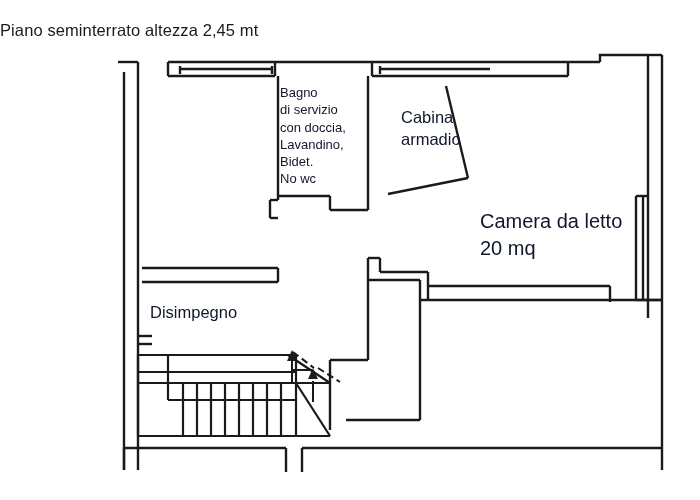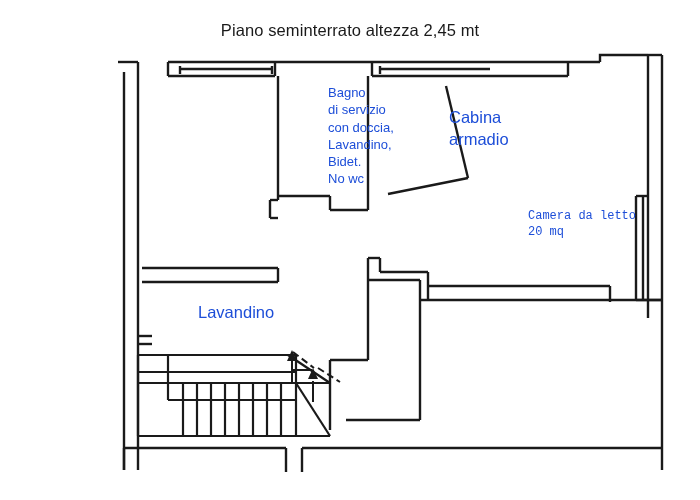--- a/index.html
+++ b/index.html
@@ -27,52 +27,50 @@
     left: 0;
     width: 700px;
     height: 500px;
     display: block;
   }
   .plan-title {
     position: absolute;
     top: 21px;
     left: 0;
     width: 700px;
-    text-align: center;
+    text-align: left;
     font-size: 16.5px;
     letter-spacing: 0.1px;
     color: #1a1a1a;
     white-space: pre;
   }
   .room-label {
     position: absolute;
     white-space: pre;
-    color: #1d4ed8;
+    color: #0f172a;
     line-height: 1.28;
-    padding-left: 48px;
   }
   .label-bagno {
     left: 280px;
     top: 84px;
     font-size: 13px;
     line-height: 1.33;
   }
   .label-cabina {
     left: 381px;
     top: 106px;
     font-size: 16.5px;
     line-height: 1.34;
     margin-left: 20px;
   }
   .label-camera {
     left: 480px;
     top: 208px;
-    font-size: 12px;
+    font-size: 20px;
     line-height: 1.34;
-    font-family: Liberation Mono, monospace;
   }
   .label-disimpegno {
     left: 150px;
     top: 302px;
     font-size: 16.5px;
   }
 </style>
 </head>
 <body>
 
@@ -202,15 +200,15 @@
 Lavandino,
 Bidet.
 No wc</div>
 
   <div class="room-label label-cabina">Cabina
 armadio</div>
 
   <div class="room-label label-camera">Camera da letto
 20 mq</div>
 
-  <div class="room-label label-disimpegno">Lavandino</div>
+  <div class="room-label label-disimpegno">Disimpegno</div>
 
 </div>
 
 </body></html>

